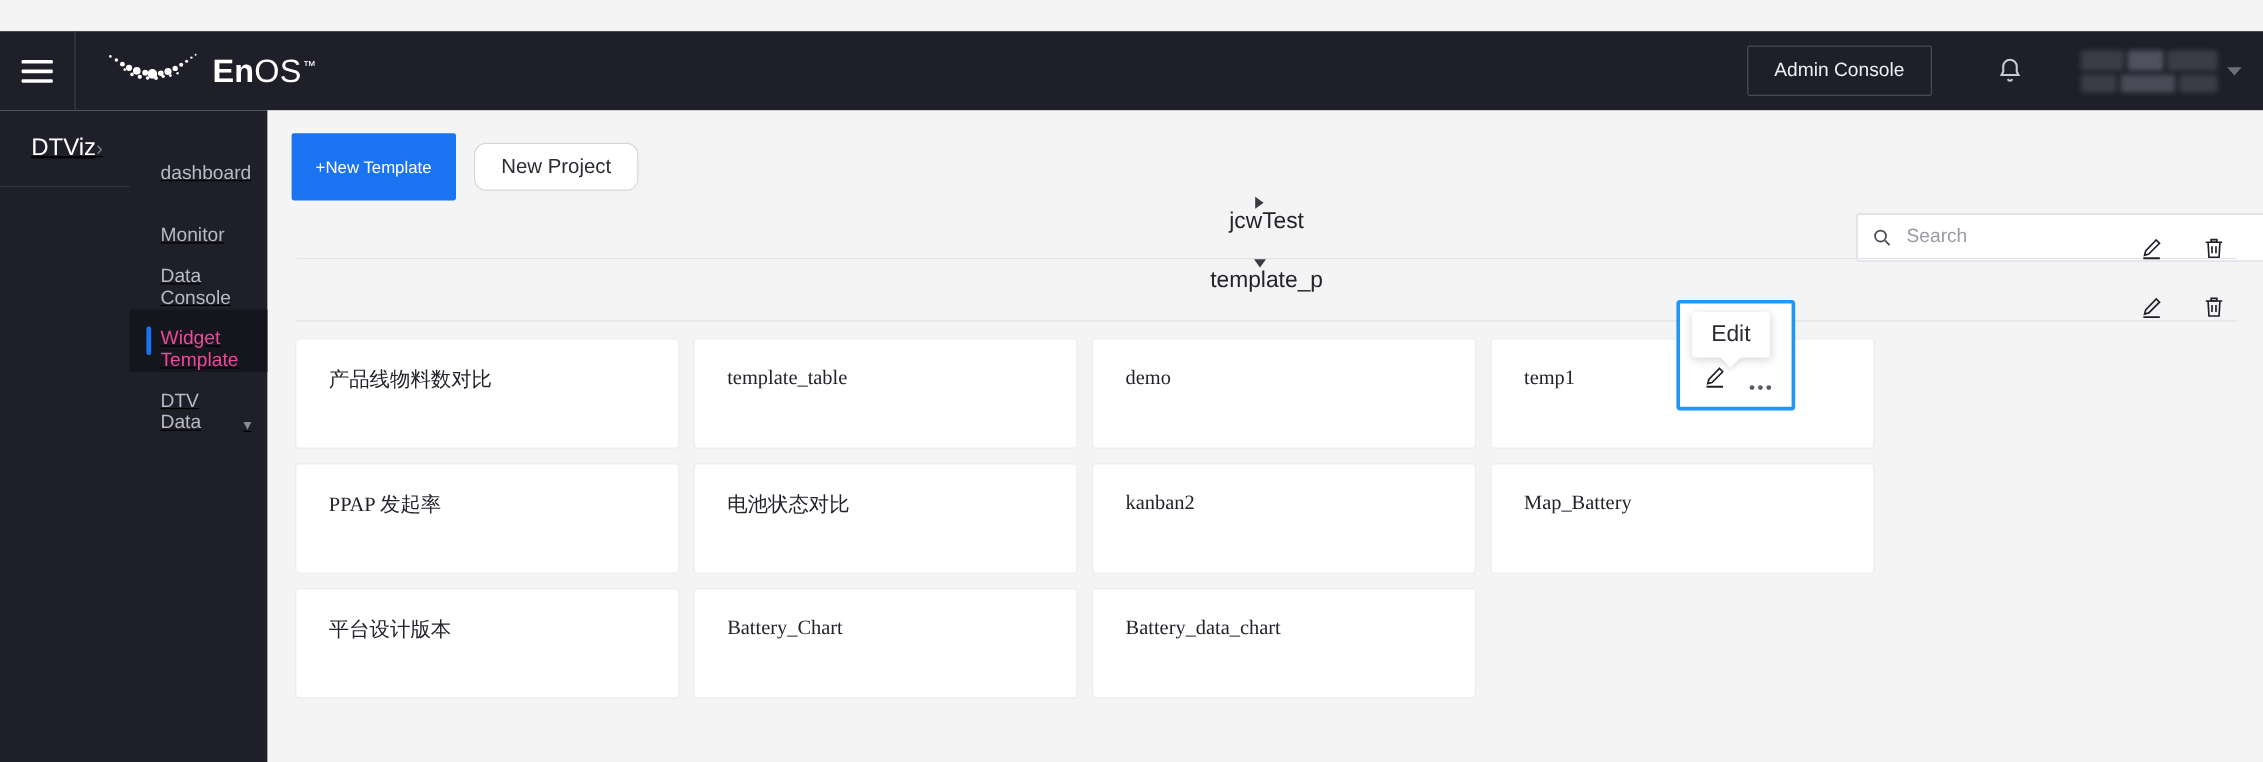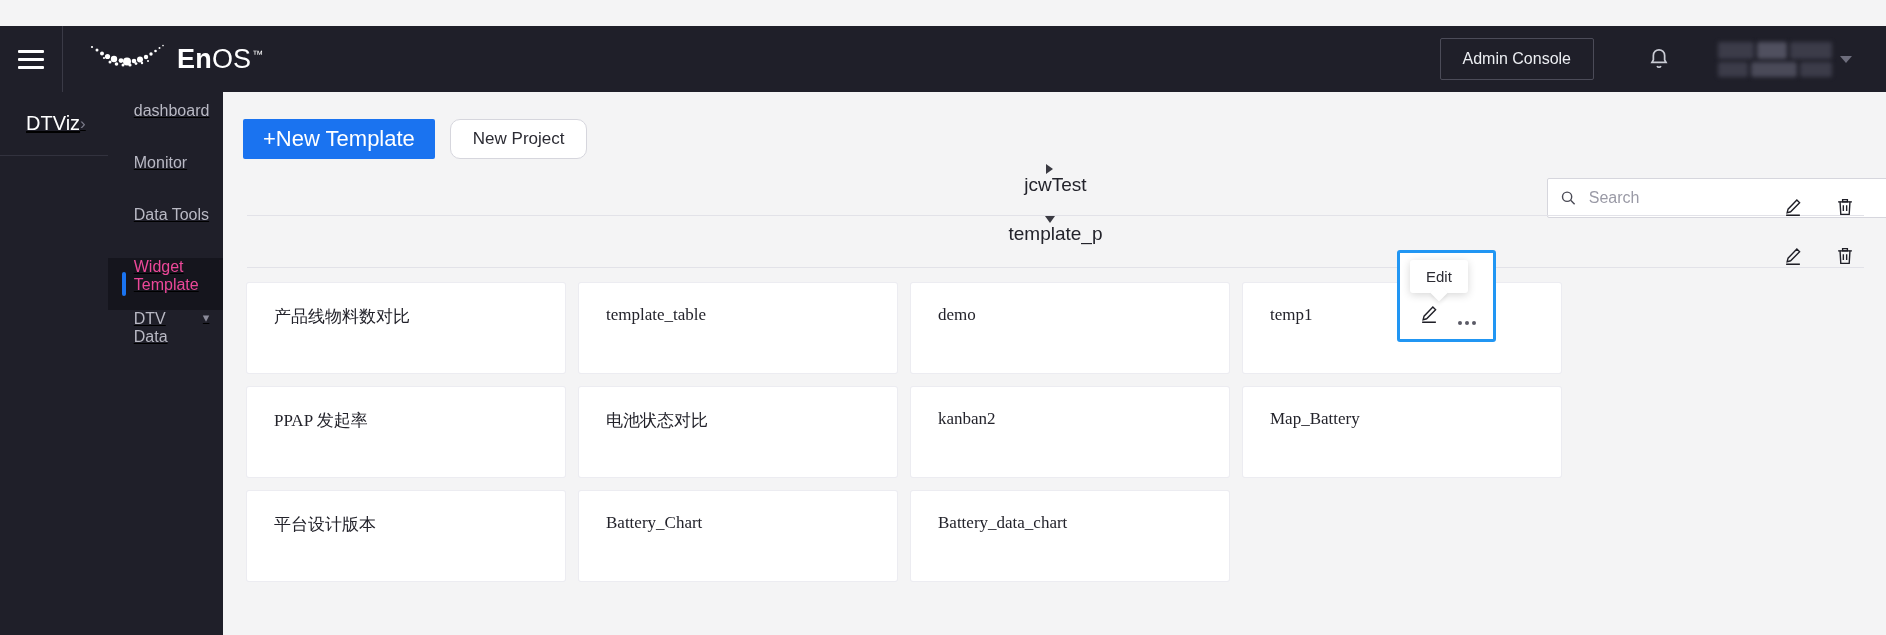--- a/index.html
+++ b/index.html
@@ -29,21 +29,21 @@
   .brand { display: flex; align-items: center; margin-left: 22px; height: 66px; }
   .brand-logo { width: 86px; height: 34px; }
   .brand-name {
     color: #ffffff; font-size: 27px; letter-spacing: .2px;
     margin-left: 6px; position: relative; white-space: nowrap;
   }
   .brand-name b { font-weight: bold; }
   .brand-name i { font-style: normal; font-weight: 300; }
   .brand-tm { font-size: 11px; vertical-align: super; margin-left: 1px; }
 
-  .top-right { margin-left: auto; display: flex; align-items: center; padding-right: 34px; gap: 16px; justify-content: flex-end; }
+  .top-right { margin-left: auto; display: flex; align-items: center; padding-right: 18px; gap: 16px; justify-content: flex-end; }
   .admin-console {
     border: 1px solid #4b4b58; background: transparent;
     color: #eceef2; font-size: 16px;
     padding: 11px 22px; border-radius: 2px; cursor: pointer;
     white-space: nowrap;
   }
   .bell-btn { margin-left: 36px; cursor: pointer; display: flex; align-items: center; }
   .user-area { margin-left: 30px; display: flex; align-items: center; gap: 8px; cursor: pointer; }
   .blur-block { display: flex; flex-direction: column; gap: 3px; }
   .blur-row { display: flex; gap: 3px; }
@@ -63,21 +63,21 @@
     height: 64px; display: flex; align-items: center;
     padding: 0 22px 0 26px;
     border-bottom: 1px solid #32323e;
     cursor: pointer;
   }
   .side-head-title { color: #ffffff; font-size: 20px; }
   .chev-right { margin-left: auto; color: #7b7b8a; font-size: 17px; line-height: 1; }
   .side-items { padding-top: 10px; }
   .side-item {
     position: relative; height: 52px;
-    display: flex; align-items: flex-start;
+    display: flex; align-items: flex-end;
     padding-left: 26px; padding-right: 18px;
     color: #b9b9c4; font-size: 16px; cursor: pointer;
   }
   .side-item.active { background: #15151d; color: #ec4899; }
   .side-item.active::before {
     content: ""; position: absolute; left: 14px; top: 14px;
     width: 4px; height: 24px; background: #1a73f0; border-radius: 2px;
   }
   .side-item .chev-dn { margin-left: auto; font-size: 13px; color: #8a8a99; }
 
@@ -86,21 +86,21 @@
     flex: 1; min-width: 0; background: #f4f4f5;
     position: relative; overflow: hidden;
   }
   .toolbar {
     display: flex; align-items: center;
     padding: 22px 0 0 20px;
     height: 72px;
   }
   .btn-primary {
     background: #1a73f0; color: #fff; border: none;
-    font-size: 22px; height: 40px; padding: 0 20px;
+    font-size: 14px; height: 56px; padding: 0 20px;
     border-radius: 2px; cursor: pointer; white-space: nowrap;
   }
   .btn-default {
     background: #ffffff; color: #2b2b33; border: 1px solid #d6d6dd;
     font-size: 17px; height: 40px; padding: 0 22px;
     border-radius: 10px; margin-left: 15px; cursor: pointer; white-space: nowrap;
   }
   .search-box {
     margin-left: auto; margin-right: 0;
     display: flex; align-items: center;
@@ -159,21 +159,21 @@
     gap: 18px; padding-bottom: 14px;
     z-index: 20;
   }
   .tooltip {
     position: absolute;
     left: 1410px; top: 234px;
     background: #ffffff;
     box-shadow: 0 2px 8px rgba(0,0,0,.16);
     border-radius: 3px;
     padding: 8px 16px;
-    font-size: 15px; color: #2b2b33;
+    font-size: 19px; color: #2b2b33;
     z-index: 22;
   }
   .tooltip::after {
     content: ""; position: absolute;
     left: 50%; bottom: -6px; margin-left: -6px;
     width: 12px; height: 12px; background: #ffffff;
     transform: rotate(45deg);
     box-shadow: 2px 2px 4px rgba(0,0,0,.08);
   }
   .dots { display: flex; gap: 3px; align-items: center; cursor: pointer; }
@@ -262,21 +262,21 @@
         <span class="chev-right">›</span>
       </div>
       <div class="side-items">
         <div class="side-item">
           <span>dashboard</span>
         </div>
         <div class="side-item">
           <span>Monitor</span>
         </div>
         <div class="side-item">
-          <span>Data Tools</span>
+          <span>Data Console</span>
         </div>
         <div class="side-item active">
           <span>Widget Template</span>
         </div>
         <div class="side-item">
           <span>DTV Data</span>
           <span class="chev-dn">▾</span>
         </div>
       </div>
     </div>

